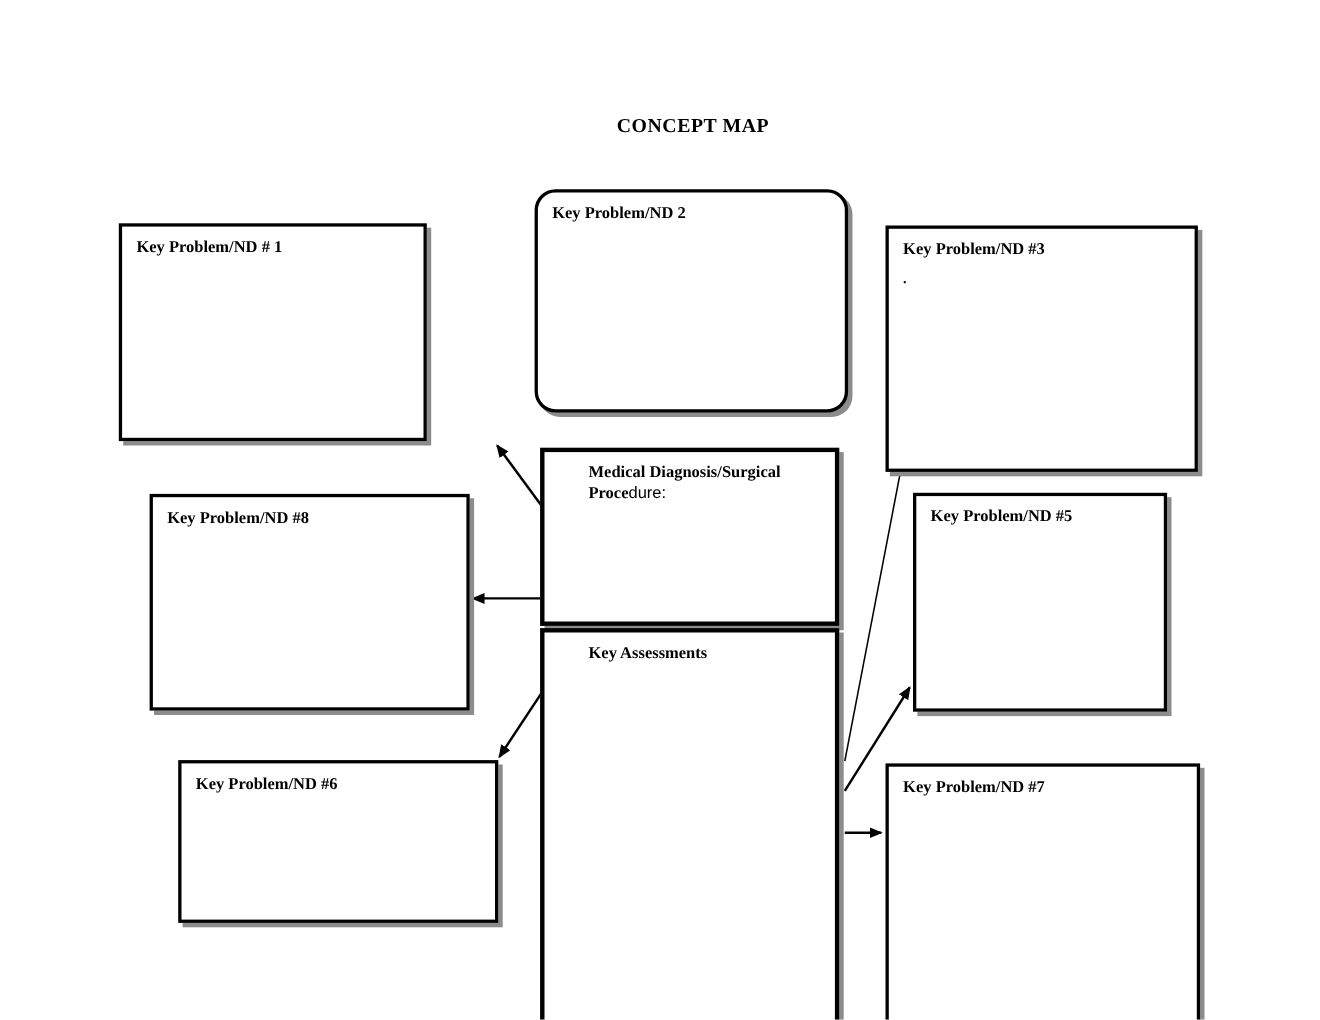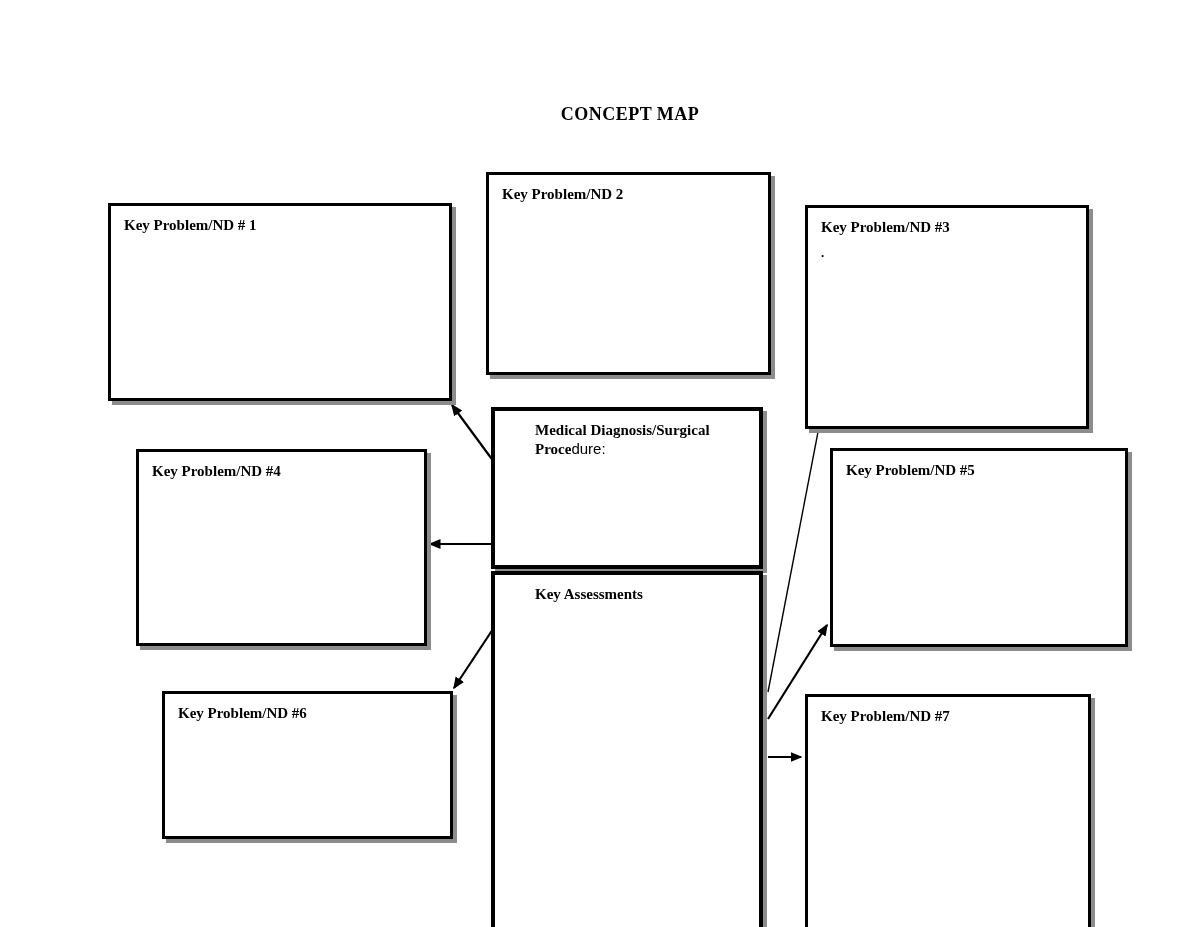--- a/index.html
+++ b/index.html
@@ -23,25 +23,25 @@
     box-shadow: 4px 4px 0 0 #8c8c8c;
     padding: 10px 13px;
     font-size: 15px;
     font-weight: bold;
     color: #000;
     line-height: 1.25;
   }
   .kbox.heavy { border-width: 4px; padding-left: 40px; }
 
   
-  #box-problem1 { left: 108px; top: 203px; width: 344px; height: 198px; }
-  #box-problem2 { left: 486px; top: 172px; width: 285px; height: 203px; }
+  #box-problem1 { left: 108px; top: 203px; width: 280px; height: 198px; }
+  #box-problem2 { left: 486px; top: 172px; width: 285px; height: 203px; border-radius: 19px; }
   #box-problem3 { left: 805px; top: 205px; width: 284px; height: 224px; }
   #box-problem4 { left: 136px; top: 449px; width: 291px; height: 197px; }
-  #box-problem5 { left: 830px; top: 448px; width: 298px; height: 199px; }
+  #box-problem5 { left: 830px; top: 448px; width: 231px; height: 199px; }
   #box-problem6 { left: 162px; top: 691px; width: 291px; height: 148px; font-family: Liberation Serif, serif; }
   #box-problem7 { left: 805px; top: 694px; width: 286px; height: 248px; }
   #box-medical  { left: 491px; top: 407px; width: 272px; height: 162px; }
   #box-assessments { left: 491px; top: 571px; width: 272px; height: 366px; }
 
   .note-dot { font-weight: bold; font-size: 13px; margin-top: 8px; }
   .sans-part { font-family: "Liberation Sans", "DejaVu Sans", sans-serif; font-weight: normal; font-size: 15px; }
 
   #arrow-layer { position: absolute; left: 0; top: 0; width: 1200px; height: 927px; pointer-events: none; }
 </style>
@@ -73,21 +73,21 @@
   <div id="box-problem2" class="kbox">
     <span>Key Problem/ND 2</span>
   </div>
 
   <div id="box-problem3" class="kbox">
     <span>Key Problem/ND #3</span>
     <div class="note-dot">.</div>
   </div>
 
   <div id="box-problem4" class="kbox">
-    <span>Key Problem/ND #4</span>
+    <span>Key Problem/ND #8</span>
   </div>
 
   <div id="box-problem5" class="kbox">
     <span>Key Problem/ND #5</span>
   </div>
 
   <div id="box-problem6" class="kbox">
     <span>Key Problem/ND #6</span>
   </div>
 

